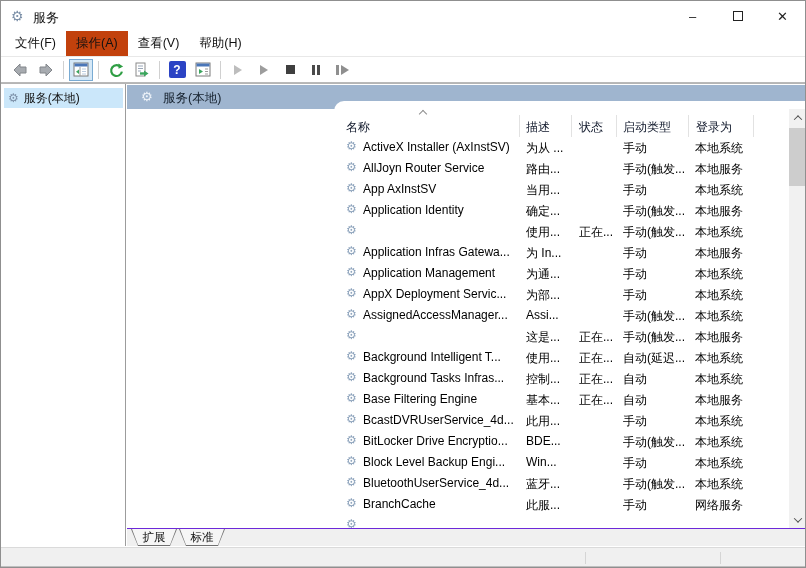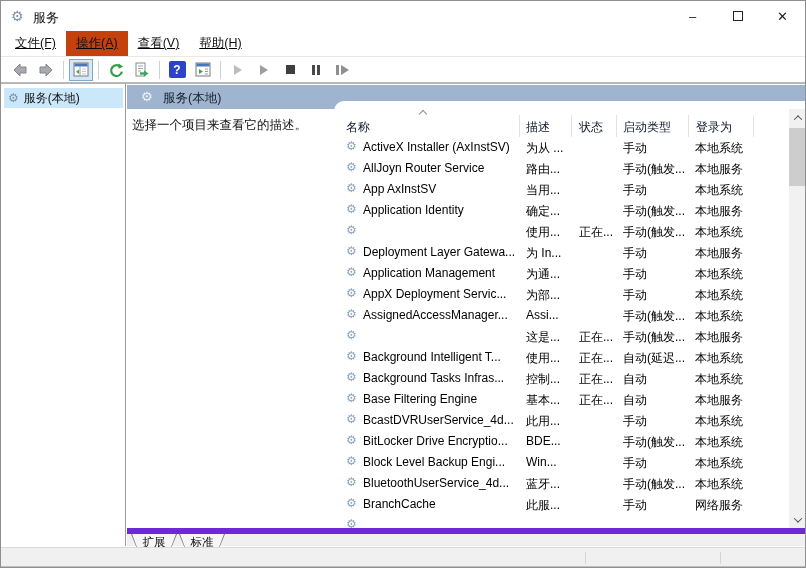--- a/index.html
+++ b/index.html
@@ -8,21 +8,21 @@
 
   
   #titlebar{position:absolute;left:0;top:0;width:100%;height:30px;background:#fff;}
   #title-icon{position:absolute;left:10px;top:7px;font-size:14px;line-height:16px;color:#7c90a8;font-family:"DejaVu Sans",sans-serif;}
   #title-text{position:absolute;left:32px;top:8px;font-size:13px;color:#111;}
   .winbtn{position:absolute;top:0;width:45px;height:30px;display:flex;align-items:center;justify-content:center;font-size:13px;color:#222;}
   #btn-min{right:90px;} #btn-max{right:45px;} #btn-close{right:0;}
   #btn-max .box{width:10px;height:10px;border:1.4px solid #222;display:inline-block;}
 
   
-  #menubar{position:absolute;left:0;top:30px;width:100%;height:26px;background:#fff;display:flex;align-items:flex-end;padding-left:4px;border-bottom:1px solid #e8e8e8;text-decoration:underline;}
+  #menubar{position:absolute;left:0;top:30px;width:100%;height:26px;background:#fff;display:flex;align-items:flex-end;padding-left:4px;border-bottom:1px solid #e8e8e8;}
   .menu-item{padding:4px 10px;font-size:12.5px;color:#111;}
   .menu-item.active{background:#c2410c;}
 
   
   #toolbar{position:absolute;left:0;top:56px;width:100%;height:26px;background:#fff;display:flex;align-items:center;padding-left:6px;border-bottom:1px solid #b9b9b9;}
   .tbtn{width:24px;height:22px;display:flex;align-items:center;justify-content:center;margin:0 1px;}
   .tbtn.toggled{background:#d5e8f7;border:1px solid #79abd3;}
   .tsep{width:1px;height:18px;background:#d0d0d0;margin:0 4px;}
   .tri-r{width:0;height:0;border-top:5px solid transparent;border-bottom:5px solid transparent;border-left:8px solid #9d9d9d;}
   .tri-r.dis{border-left-color:#bdbdbd;}
@@ -63,21 +63,21 @@
 
   
   #vscroll{position:absolute;left:455px;top:8px;width:17px;height:419px;background:#f1f1f1;}
   .sarrow{position:absolute;left:0;width:17px;height:17px;display:flex;align-items:center;justify-content:center;}
   .chev{display:block;width:6px;height:6px;border-left:1.6px solid #505050;border-top:1.6px solid #505050;}
   .chev.up{transform:rotate(45deg) translate(1px,1px);}
   .chev.down{transform:rotate(225deg) translate(1px,1px);}
   #sthumb{position:absolute;left:0;top:19px;width:17px;height:58px;background:#cdcdcd;}
 
   
-  #tabs-strip{position:absolute;left:0;top:444px;width:679px;height:18px;background:#f0f0f0;border-top:6px solid #6d28d9;}
+  #tabs-strip{position:absolute;left:0;top:444px;width:679px;height:18px;background:#f0f0f0;border-top:1px solid #6d28d9;}
   .tab{position:absolute;top:0;height:17px;}
   .tab .outer{width:100%;height:100%;background:#6f6f6f;clip-path:polygon(0 0,100% 0,calc(100% - 7px) 100%,7px 100%);}
   .tab .inner{position:absolute;left:1px;top:0;right:1px;bottom:1px;background:#f6f6f6;clip-path:polygon(0 0,100% 0,calc(100% - 6px) 100%,6px 100%);
     display:flex;align-items:flex-start;justify-content:center;font-size:11.5px;color:#111;padding-top:1px;}
   #tab-extended{left:4px;width:46px;} #tab-standard{left:52px;width:46px;}
 
   
   #statusbar{position:absolute;left:0;top:546px;width:100%;height:20px;background:#f0f0f0;border-top:1px solid #dadada;}
   .sb-div{position:absolute;top:4px;width:1px;height:12px;background:#d5d5d5;}
   #sb-d1{left:584px;} #sb-d2{left:719px;}
@@ -196,21 +196,20 @@
       <span class="gear">⚙</span>
       <span>服务(本地)</span>
     </div>
   </div>
 
   <div id="right-pane">
     <div id="rp-header">
       <span class="gear">⚙</span>
       <span class="ttl">服务(本地)</span>
     </div>
-    <div id="desc-hint">选择一个项目来查看它的描述。</div>
 
     <div id="list-panel">
       <div id="col-headers">
         <span id="sort-caret"></span>
         <span class="colh" style="left:12px">名称</span>
         <span class="colh" style="left:192px">描述</span>
         <span class="colh" style="left:245px">状态</span>
         <span class="colh" style="left:289px">启动类型</span>
         <span class="colh" style="left:362px">登录为</span>
         <span class="coldiv" style="left:185px"></span>
@@ -260,21 +259,21 @@
   <div class="row">
     <span class="cell gearc">⚙</span>
     <span class="cell desc">使用...</span>
     <span class="cell status">正在...</span>
     <span class="cell startup">手动(触发...</span>
     <span class="cell logon">本地系统</span>
   </div>
 
   <div class="row">
     <span class="cell gearc">⚙</span>
-    <span class="cell nm">Deployment Layer Gatewa...</span>
+    <span class="cell nm">Application Infras Gatewa...</span>
     <span class="cell desc">为 In...</span>
     <span class="cell status"></span>
     <span class="cell startup">手动</span>
     <span class="cell logon">本地服务</span>
   </div>
 
   <div class="row">
     <span class="cell gearc">⚙</span>
     <span class="cell nm">Application Management</span>
     <span class="cell desc">为通...</span>

